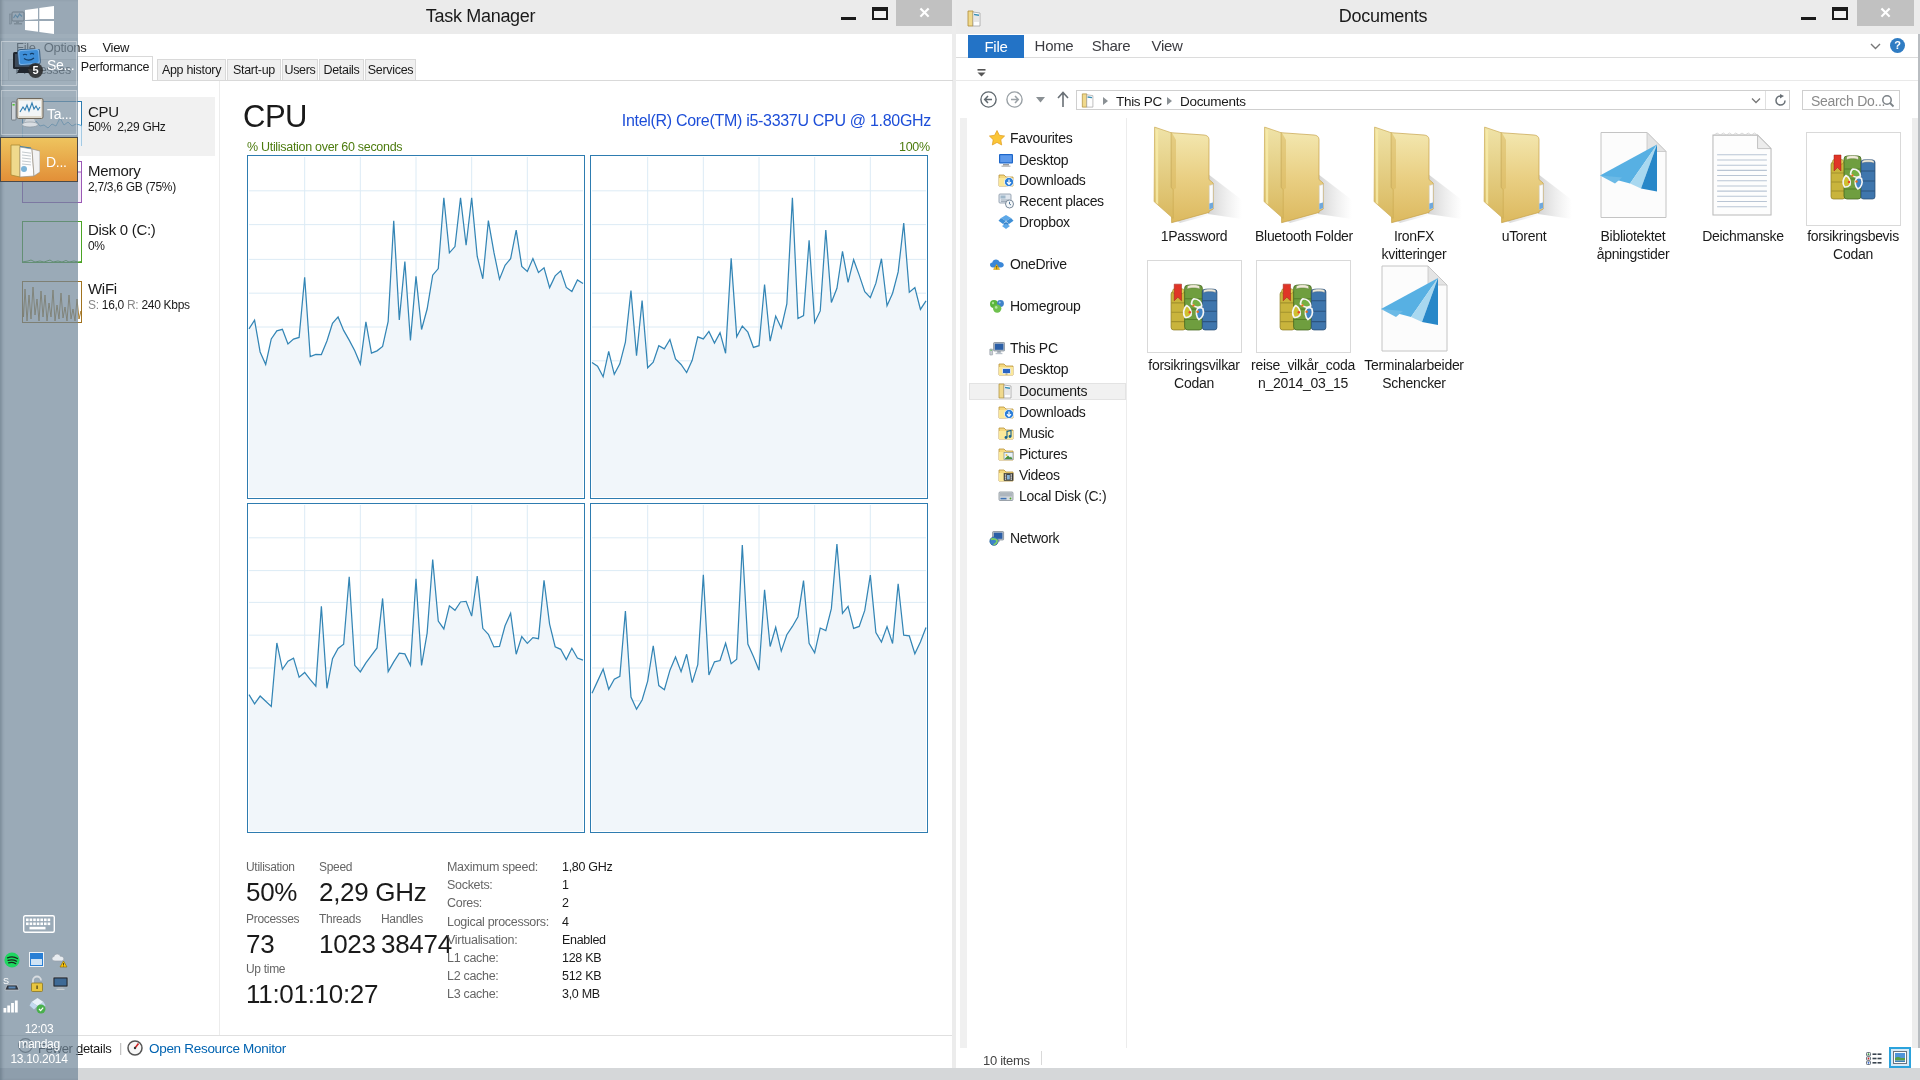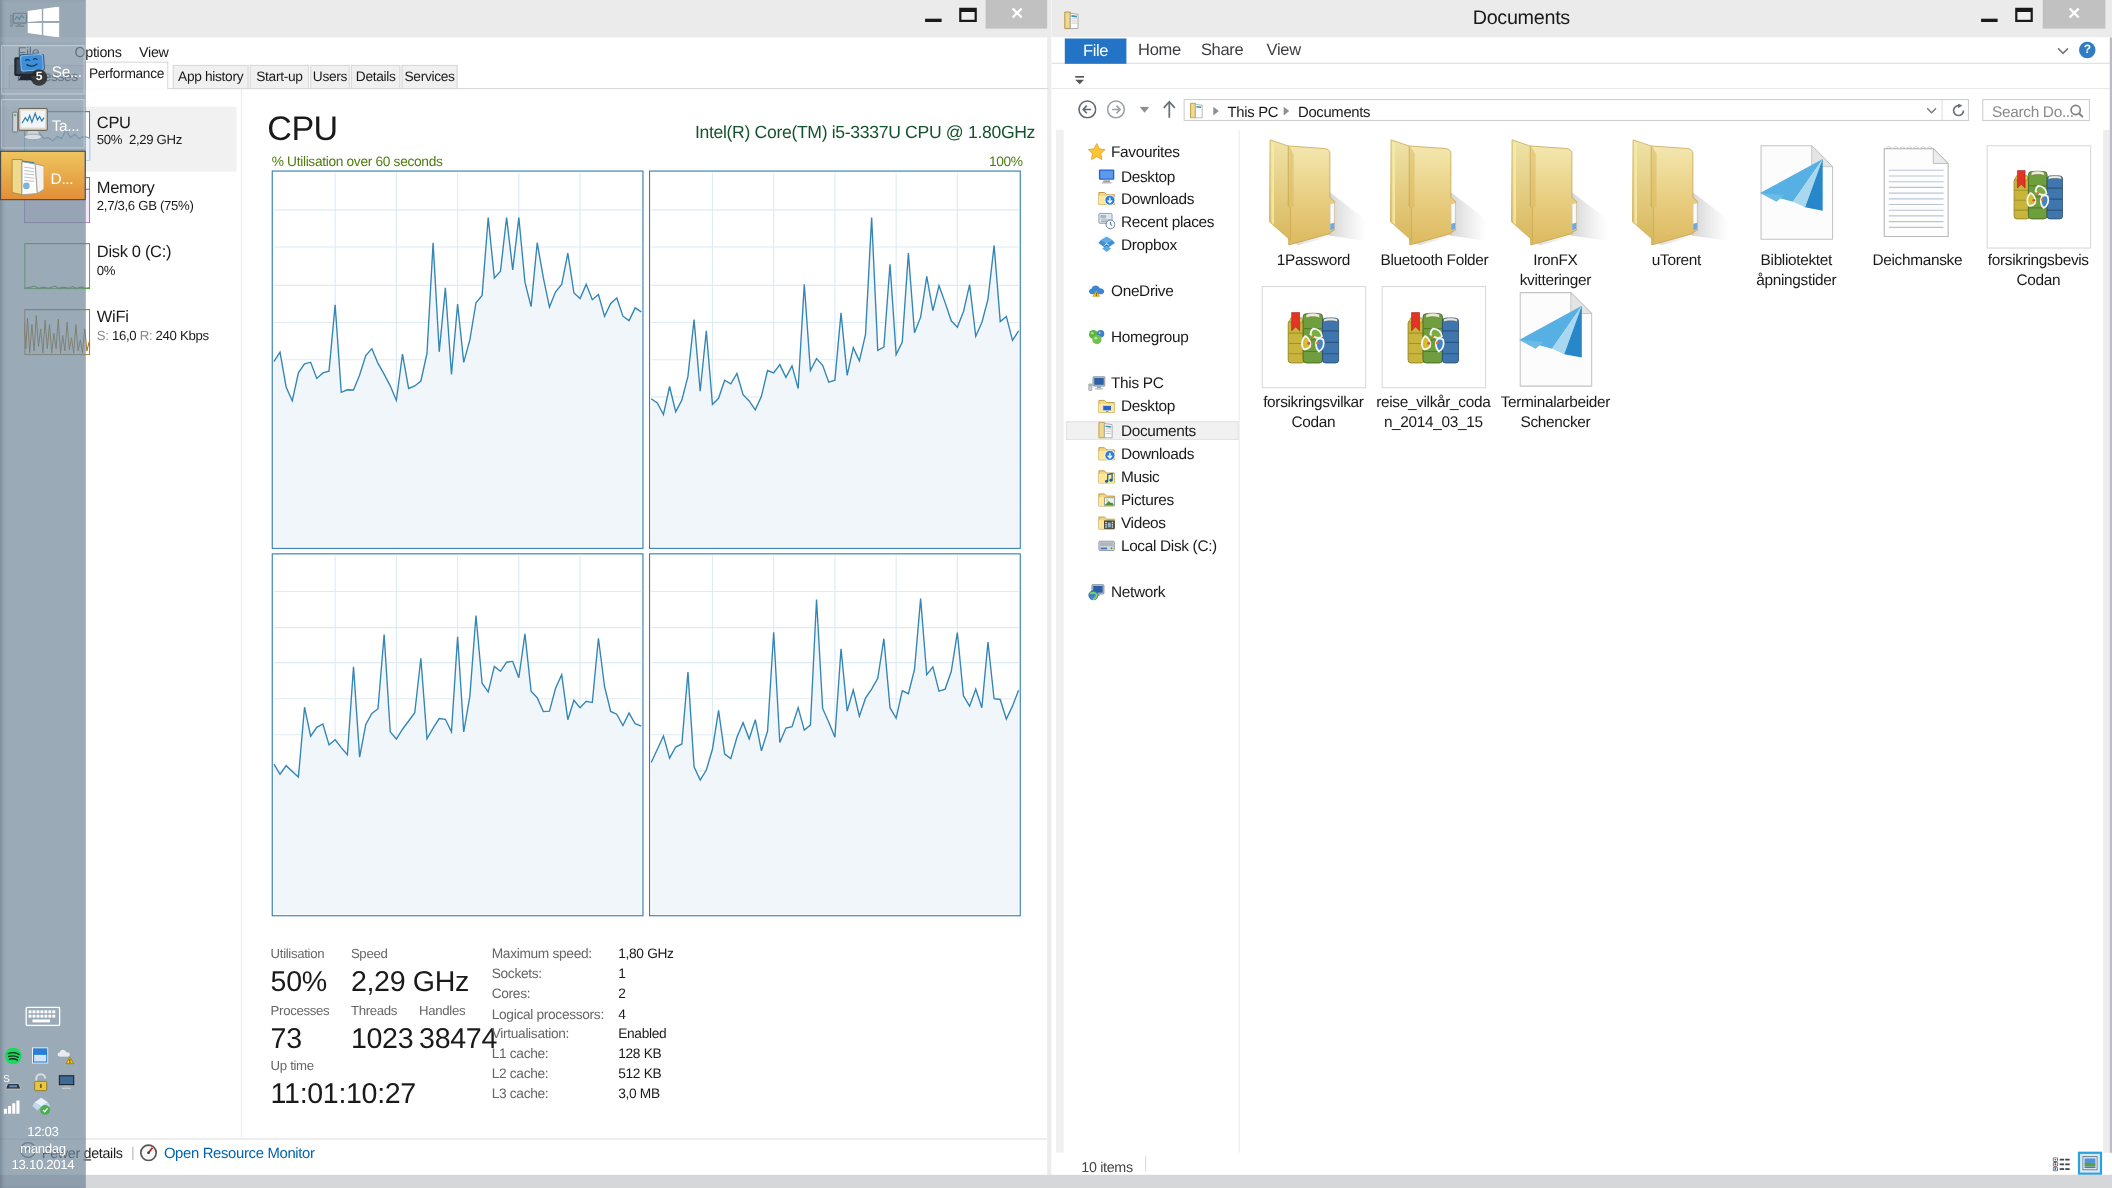--- a/index.html
+++ b/index.html
@@ -19,21 +19,21 @@
 .tab{position:absolute;top:59px;height:22px;background:#f0f0f0;border:1px solid #d9d9d9;font-size:12.5px;color:#1a1a1a;text-align:center;line-height:21px}
 .tab.active{top:56px;height:25px;background:#fff;border-bottom:0;z-index:3}
 #tm .tabline{position:absolute;left:0;top:80px;width:953px;height:1px;background:#d9d9d9;z-index:2}
 
 .lp-sel{position:absolute;left:0;top:97px;width:215px;height:59px;background:#f1f1f1}
 .lp-name{position:absolute;left:88px;font-size:15px;color:#1a1a1a}
 .lp-sub{position:absolute;left:88px;font-size:12px;color:#1a1a1a}
 .minibox{position:absolute;left:22px;width:60px}
 
 #cpu-big{position:absolute;left:243px;top:99px;font-size:31px;color:#1a1a1a;letter-spacing:-0.5px}
-#intel{position:absolute;right:12px;top:112px;font-size:16px;color:#14532d}
+#intel{position:absolute;right:22px;top:112px;font-size:16px;color:#1d4ed8}
 .gray12{position:absolute;font-size:12.5px;color:#4d7c0f}
 .graph{position:absolute;border:1px solid #2e7cb0;background:#fff}
 
 .stat-label{position:absolute;font-size:12px;color:#666}
 .stat-big{position:absolute;font-size:26px;color:#1a1a1a}
 .det-label{position:absolute;left:447px;font-size:12.5px;color:#666}
 .det-val{position:absolute;left:562px;font-size:12.5px;color:#1a1a1a}
 
 #tm .statusline{position:absolute;left:0;top:1035px;width:953px;height:1px;background:#e0e0e0}
 
@@ -66,25 +66,26 @@
 <div id="screen">
 <div id="tm">
   <div class="titlebar">
     <svg class="abs" style="left:9px;top:10px" width="16" height="16" viewBox="0 0 16 16">
           <rect x="3" y="2" width="12" height="9" rx="1" fill="#e8e8e8" stroke="#555" stroke-width="1"></rect>
           <polyline points="4.5,8 6.5,5 8.5,7.5 10.5,4 13,6.5" fill="none" stroke="#2e7cb0" stroke-width="1.2"></polyline>
           <rect x="7" y="11" width="3" height="2" fill="#888"></rect>
           <rect x="5" y="13" width="8" height="1.5" fill="#888"></rect>
           <rect x="0" y="4" width="2.5" height="10" rx="0.5" fill="#bbb" stroke="#666" stroke-width="0.6"></rect>
         </svg>
+    <div class="cap-title" style="left:0;width:961px">Task Manager</div>
     <div class="btn-min" style="left:841px;top:17px;width:15px"></div>
     <div class="btn-max" style="left:872px;top:7px"></div>
     <div class="btn-close" style="left:896px">✕</div>
   </div>
-  <div class="menu"><span>File</span><span style="margin-left:32px">Options</span><span style="margin-left:16px">View</span></div>
+  <div class="menu"><span>File</span><span style="margin-left:8px">Options</span><span style="margin-left:16px">View</span></div>
   <div class="tab" style="left:8px;width:70px">Processes</div>
   <div class="tab active" style="left:77px;width:76px">Performance</div>
   <div class="tab" style="left:157px;width:69px">App history</div>
   <div class="tab" style="left:227px;width:54px">Start-up</div>
   <div class="tab" style="left:282px;width:36px">Users</div>
   <div class="tab" style="left:319px;width:45px">Details</div>
   <div class="tab" style="left:365px;width:51px">Services</div>
   <div class="tabline"></div>
   <div class="abs" style="left:219px;top:81px;width:1px;height:954px;background:#ececec"></div>
 

